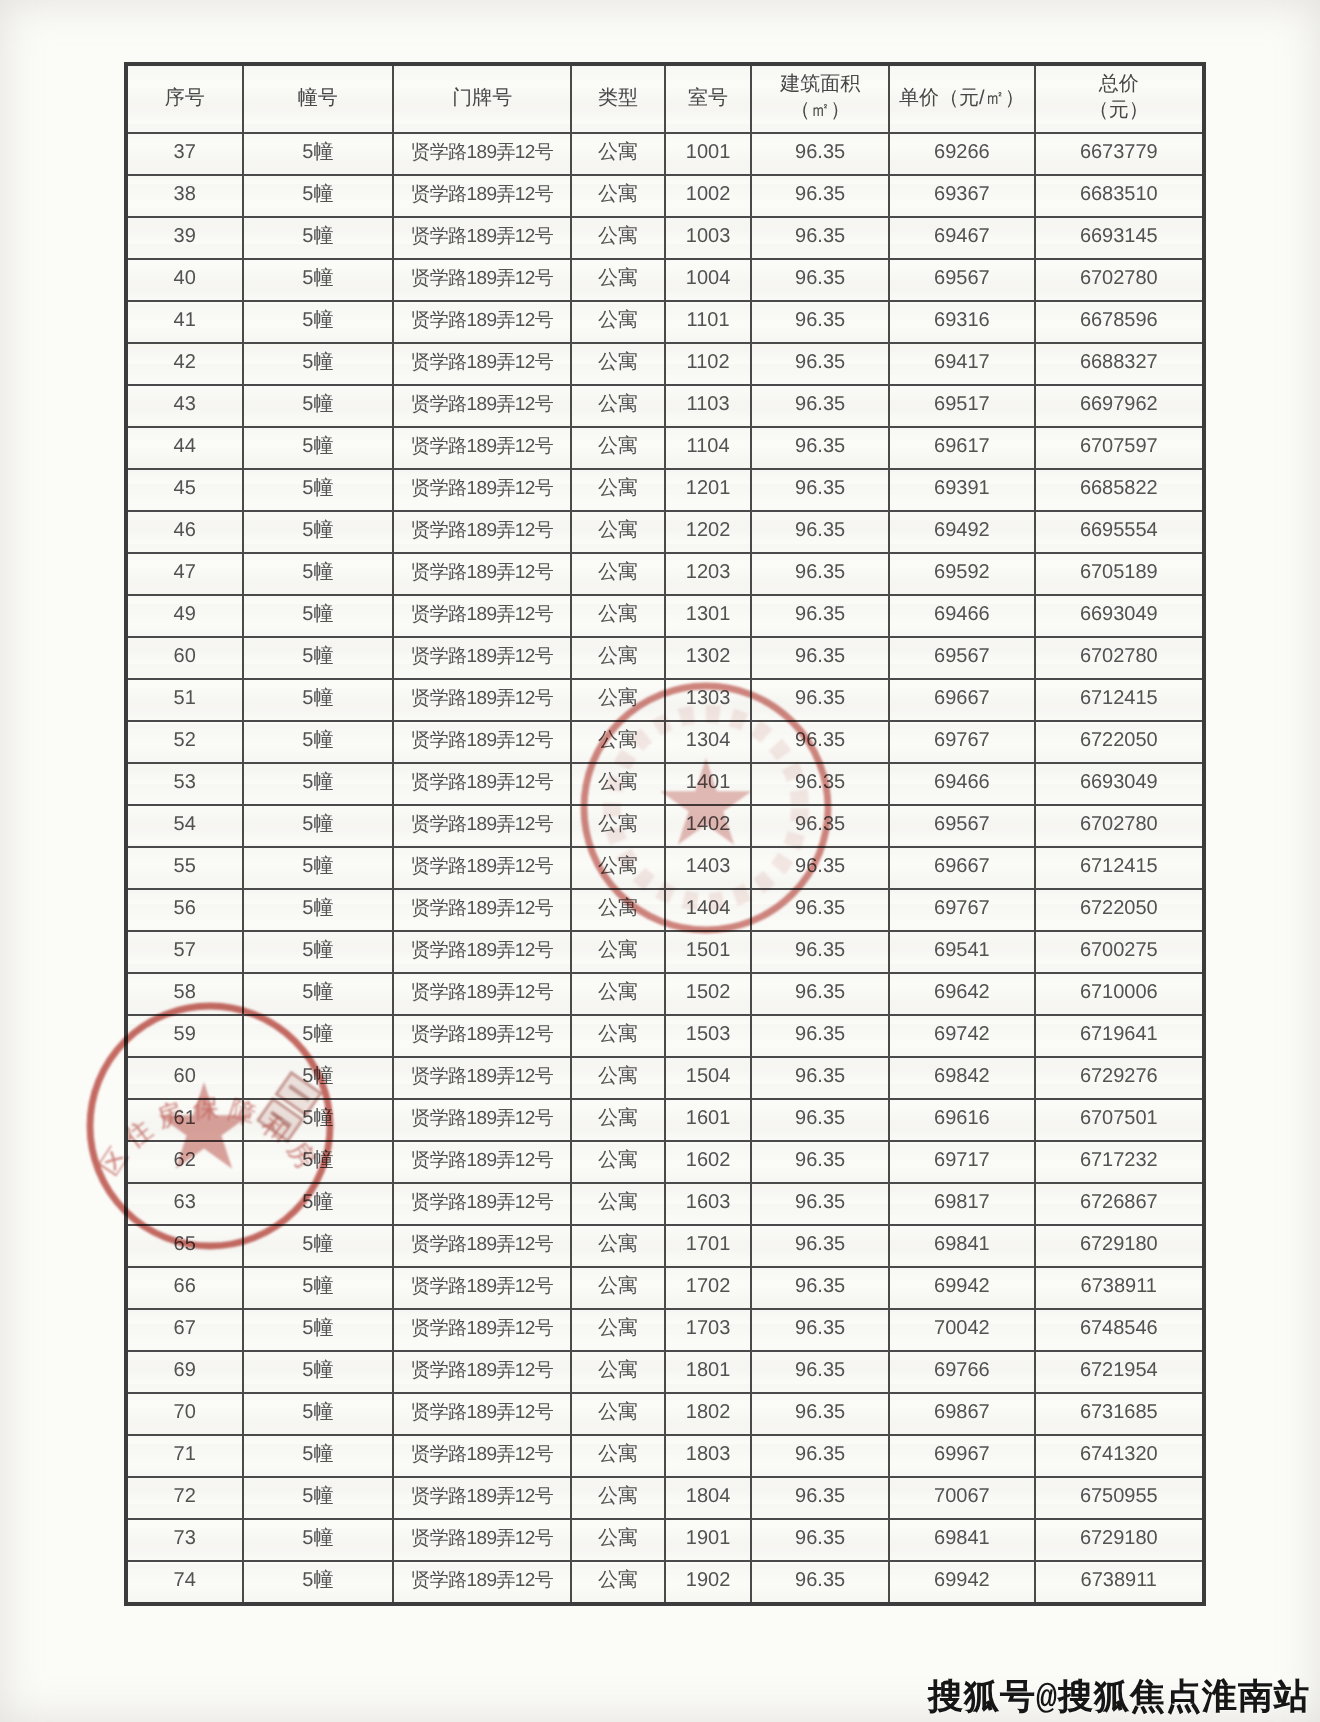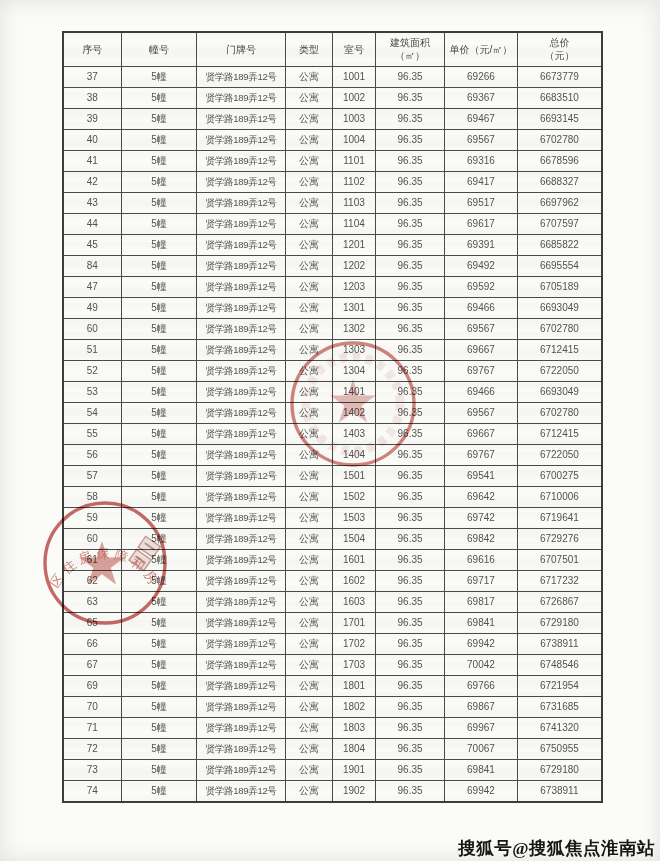--- a/index.html
+++ b/index.html
@@ -62,21 +62,21 @@
   .stamp-gov{left:33px;top:501px;opacity:.88;}
   
   .watermark{
     position:absolute;
     right:5px;bottom:1px;
     font-size:17.5px;
     font-weight:bold;
     letter-spacing:.5px;
     color:#161616;
     text-shadow:0 0 .6px #fff, .7px .7px 0 rgba(255,255,255,.35);
-    font-family:Liberation Serif, serif;
+    font-family:Liberation Mono, monospace;
   }
 </style>
 </head>
 <body>
 
 <div class="page">
 
   <table class="price-table">
     <colgroup>
       <col style="width:10.8%">
@@ -186,21 +186,21 @@
           <td>45</td>
           <td>5幢</td>
           <td>贤学路189弄12号</td>
           <td>公寓</td>
           <td>1201</td>
           <td>96.35</td>
           <td>69391</td>
           <td>6685822</td>
         </tr>
         <tr>
-          <td>84</td>
+          <td>46</td>
           <td>5幢</td>
           <td>贤学路189弄12号</td>
           <td>公寓</td>
           <td>1202</td>
           <td>96.35</td>
           <td>69492</td>
           <td>6695554</td>
         </tr>
         <tr>
           <td>47</td>

